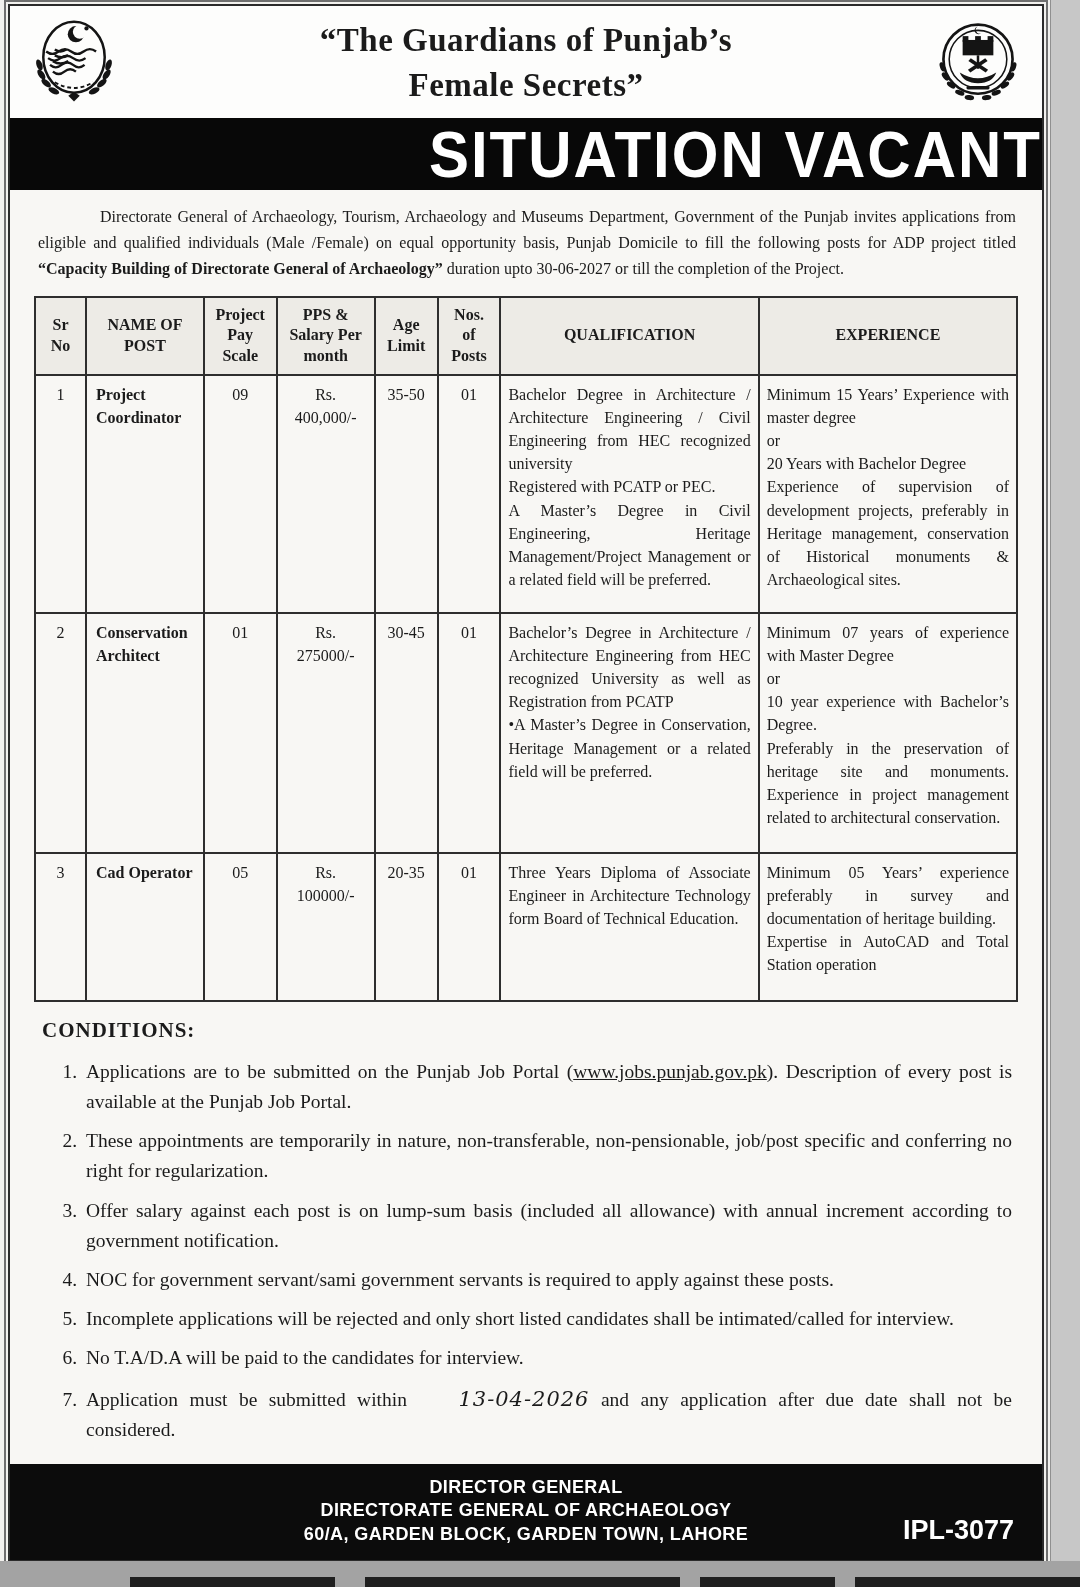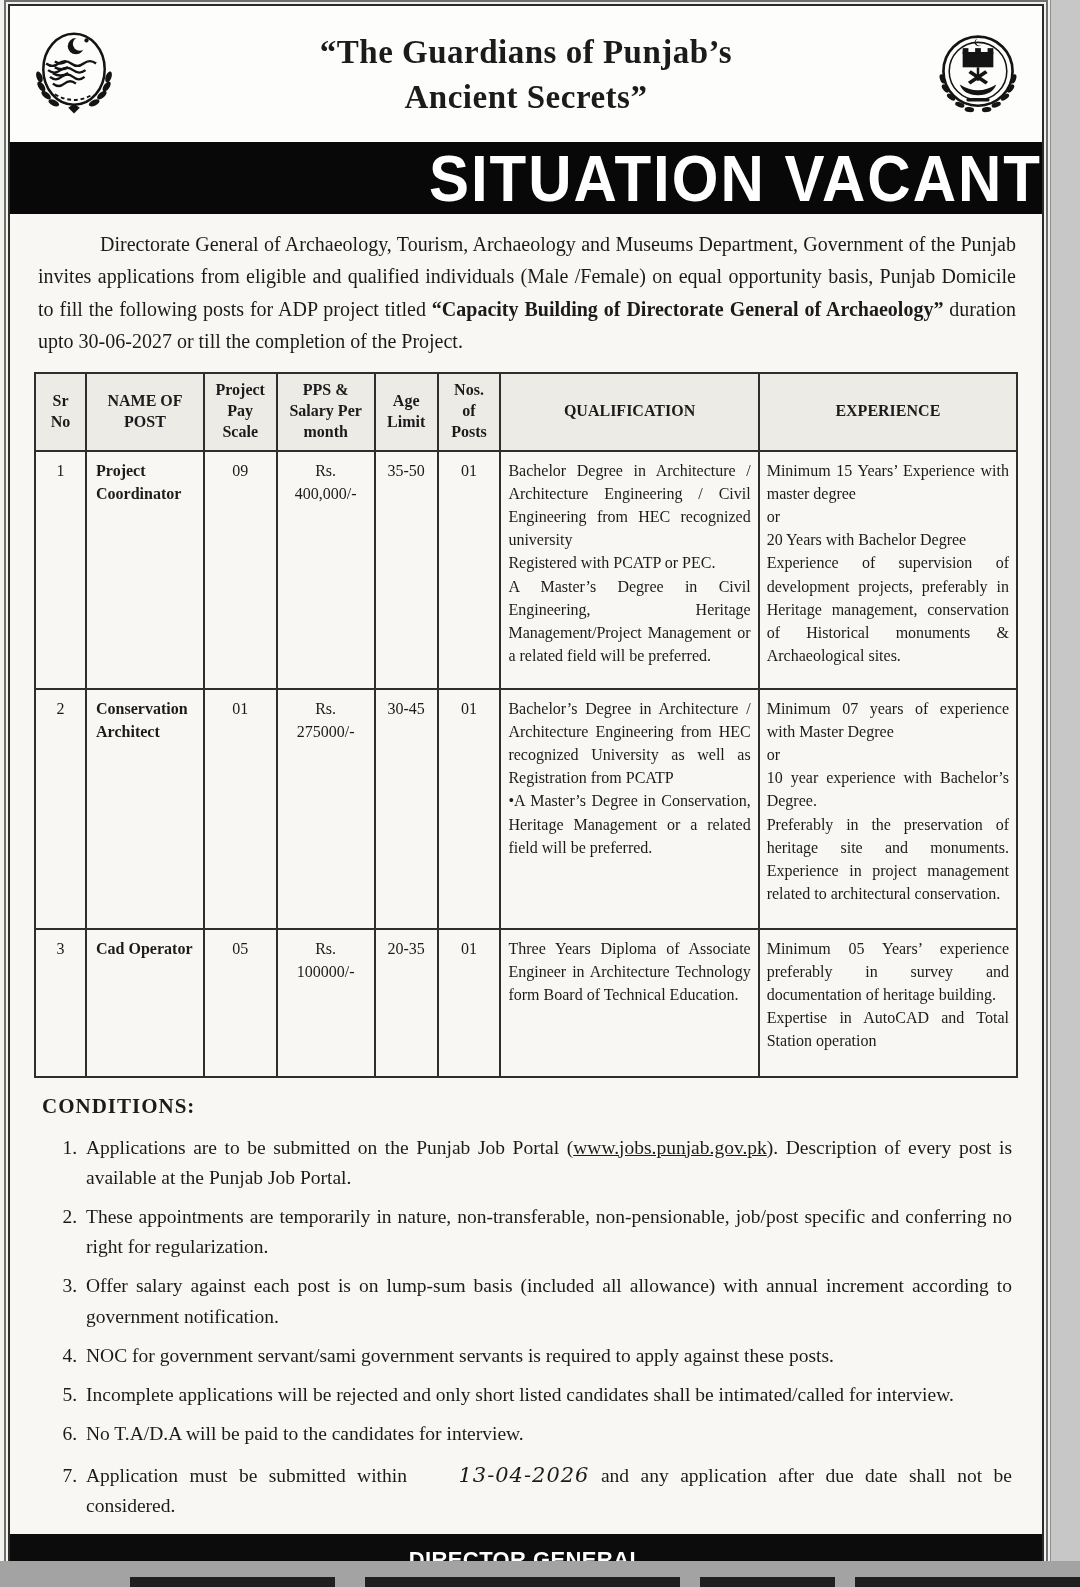--- a/index.html
+++ b/index.html
@@ -11,30 +11,30 @@
   .bottom-strip { position:absolute; bottom:0; left:0; width:100%; height:26px; background:#a3a3a3; }
   .bottom-strip .blk { position:absolute; bottom:0; height:10px; background:#1f1f1f; }
 
   .ad {
     position:absolute; left:8px; top:4px; width:1036px; min-height:1558px;
     background:#f8f7f4; border:2px solid #2b2b2b; outline:2px solid #6f6f6f; outline-offset:2px;
     display:flex; flex-direction:column;
   }
 
   
-  .hdr { display:flex; align-items:center; padding:6px 16px 4px; height:136px; background:#fdfdfc; }
+  .hdr { display:flex; align-items:center; padding:6px 16px 4px; height:112px; background:#fdfdfc; }
   .logo { width:96px; height:96px; flex:0 0 auto; display:block; }
   .hdr-title { flex:1; text-align:center; font-weight:bold; font-size:33px; line-height:1.35; letter-spacing:.5px; }
 
   
   .banner { background:#080808; color:#ffffff; height:72px; display:flex; align-items:center; justify-content:flex-end; }
   .banner span { font-family:"Liberation Sans", sans-serif; font-weight:900; font-size:60px; letter-spacing:2px; transform:scaleY(1.08); }
 
   
-  .intro { padding:14px 26px 8px 28px; font-size:20px; line-height:1.62; text-align:justify; text-indent:62px; }
+  .intro { padding:14px 26px 8px 28px; font-size:16px; line-height:1.62; text-align:justify; text-indent:62px; }
   .intro b { font-weight:bold; }
 
   
   .tbl-wrap { padding:6px 24px 2px; }
   table { width:100%; border-collapse:collapse; }
   th, td { border:2px solid #2e2e2e; }
   th { font-size:16px; font-weight:bold; text-align:center; vertical-align:middle; padding:6px 3px; white-space:pre-line; background:#edebe6; height:78px; line-height:1.3; }
   td { vertical-align:top; padding:7px 7px; font-size:16px; line-height:1.45; white-space:pre-line; }
   td.c { text-align:center; }
   td.post { font-weight:bold; padding-left:9px; }
@@ -46,21 +46,21 @@
   
   .conds { padding:12px 30px 4px 32px; }
   .conds-h { display:inline-block; font-size:21px; font-weight:bold; letter-spacing:1px; margin:2px 0 14px; }
   ol.clist { margin:0 0 0 6px; padding-left:34px; font-size:19.5px; line-height:1.55; }
   ol.clist li { margin-bottom:9px; text-align:justify; padding-left:4px; }
   .plink { text-decoration:underline; }
   .hand-date { font-style:italic; font-family:"DejaVu Serif", serif; font-size:21px; letter-spacing:1px;margin-left:40px; }
 
   
   .ftr { margin-top:auto; background:#0c0c0c; color:#ffffff; text-align:center; padding:12px 0 14px; position:relative; }
-  .ftr div { font-family:"Liberation Sans", sans-serif; font-weight:bold; font-size:22px; line-height:1.3; letter-spacing:.4px; }
+  .ftr div { font-family:"Liberation Sans", sans-serif; font-weight:bold; font-size:18px; line-height:1.3; letter-spacing:.4px; }
   .ipl { position:absolute; right:28px; bottom:14px; font-family:"Liberation Sans", sans-serif; font-weight:bold; font-size:27px; }
 </style>
 </head>
 <body>
 
 <div class="page">
 
   <div class="ad">
 
     <div class="hdr">
@@ -89,21 +89,21 @@
             <ellipse cx="84" cy="62" rx="3" ry="6" transform="rotate(35 84 62)"></ellipse>
             <ellipse cx="79" cy="71" rx="3" ry="6" transform="rotate(50 79 71)"></ellipse>
             <ellipse cx="71" cy="79" rx="3" ry="6" transform="rotate(65 71 79)"></ellipse>
             <path d="M44 84 l6 6 l6 -6 l-6 -4 z"></path>
           </g>
         </svg>
       </span>
 
       <div class="hdr-title">
         <div>“The Guardians of Punjab’s</div>
-        <div>Ancient Secrets”</div>
+        <div>Female Secrets”</div>
       </div>
 
       <span>
         <svg class="logo" viewBox="0 0 100 100">
           <g fill="none" stroke="#141414">
             <circle cx="50" cy="46" r="36" stroke-width="2.8"></circle>
             <circle cx="50" cy="46" r="30" stroke-width="1.6"></circle>
           </g>
           <g fill="#141414">
             <path d="M50 12 a4 4 0 1 0 3 7 a3.2 3.2 0 1 1 -3 -7z"></path>
@@ -228,20 +228,21 @@
         <li>Offer salary against each post is on lump-sum basis (included all allowance) with annual increment according to government notification.</li>
         <li>NOC for government servant/sami government servants is required to apply against these posts.</li>
         <li>Incomplete applications will be rejected and only short listed candidates shall be intimated/called for interview.</li>
         <li>No T.A/D.A will be paid to the candidates for interview.</li>
         <li><span>Application must be submitted within </span><span class="hand-date">13-04-2026</span><span> and any application after due date shall not be considered.</span></li>
       </ol>
     </div>
 
     <div class="ftr">
       <div>DIRECTOR GENERAL</div>
+      <div>DIRECTORATE GENERAL OF ARCHAEOLOGY</div>
       <div>60/A, GARDEN BLOCK, GARDEN TOWN, LAHORE</div>
       <span class="ipl">IPL-3077</span>
     </div>
 
   </div>
 
   <div class="right-margin"></div>
   <div class="bottom-strip">
     <div class="blk" style="left:130px; width:205px;"></div>
     <div class="blk" style="left:365px; width:315px;"></div>

